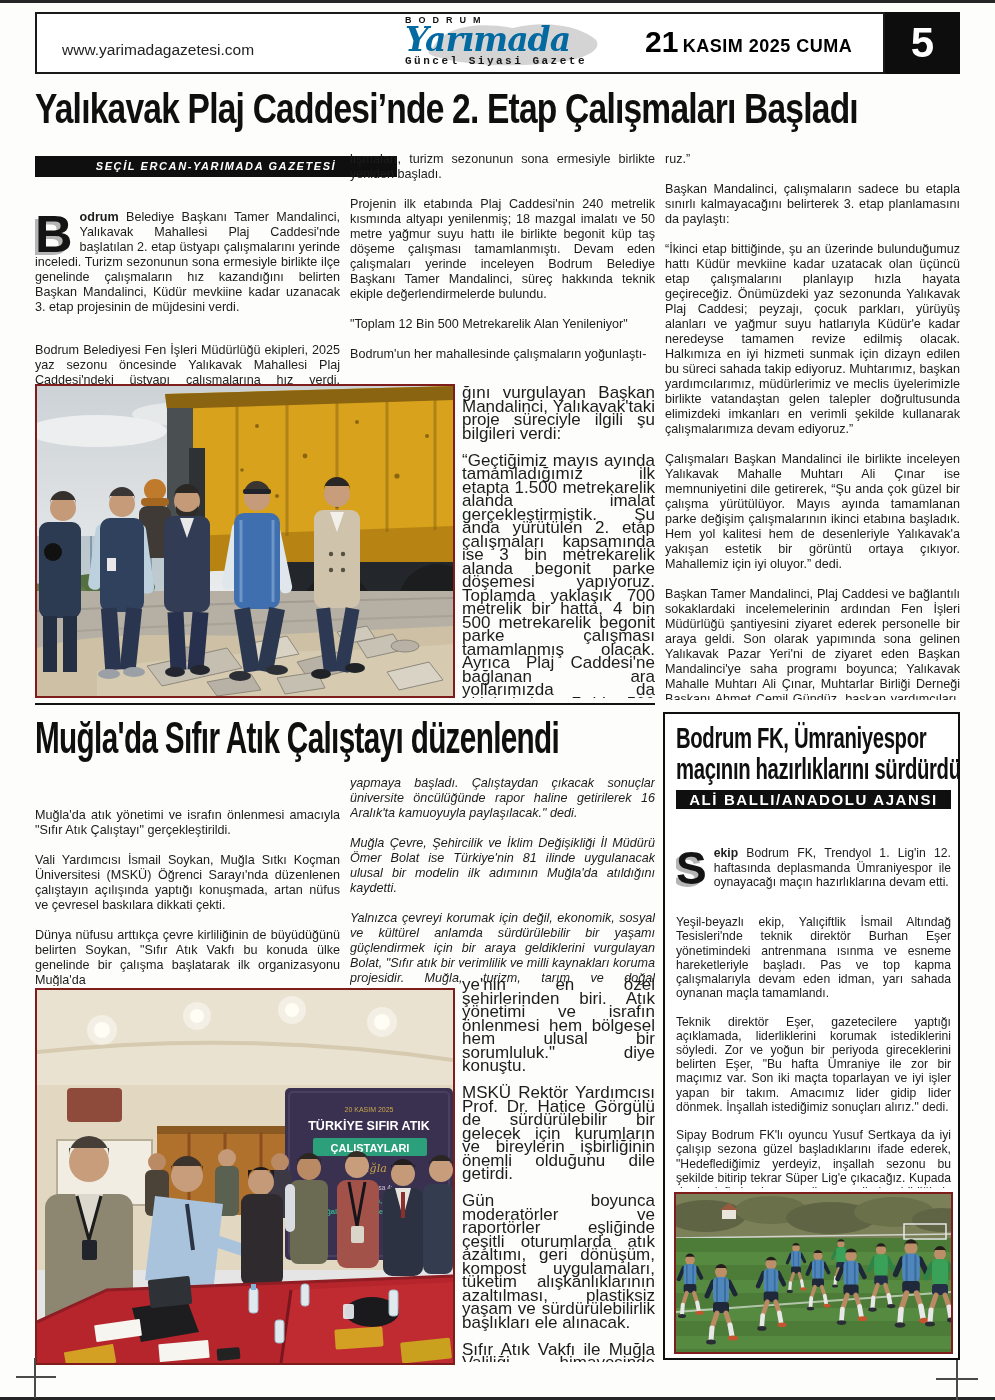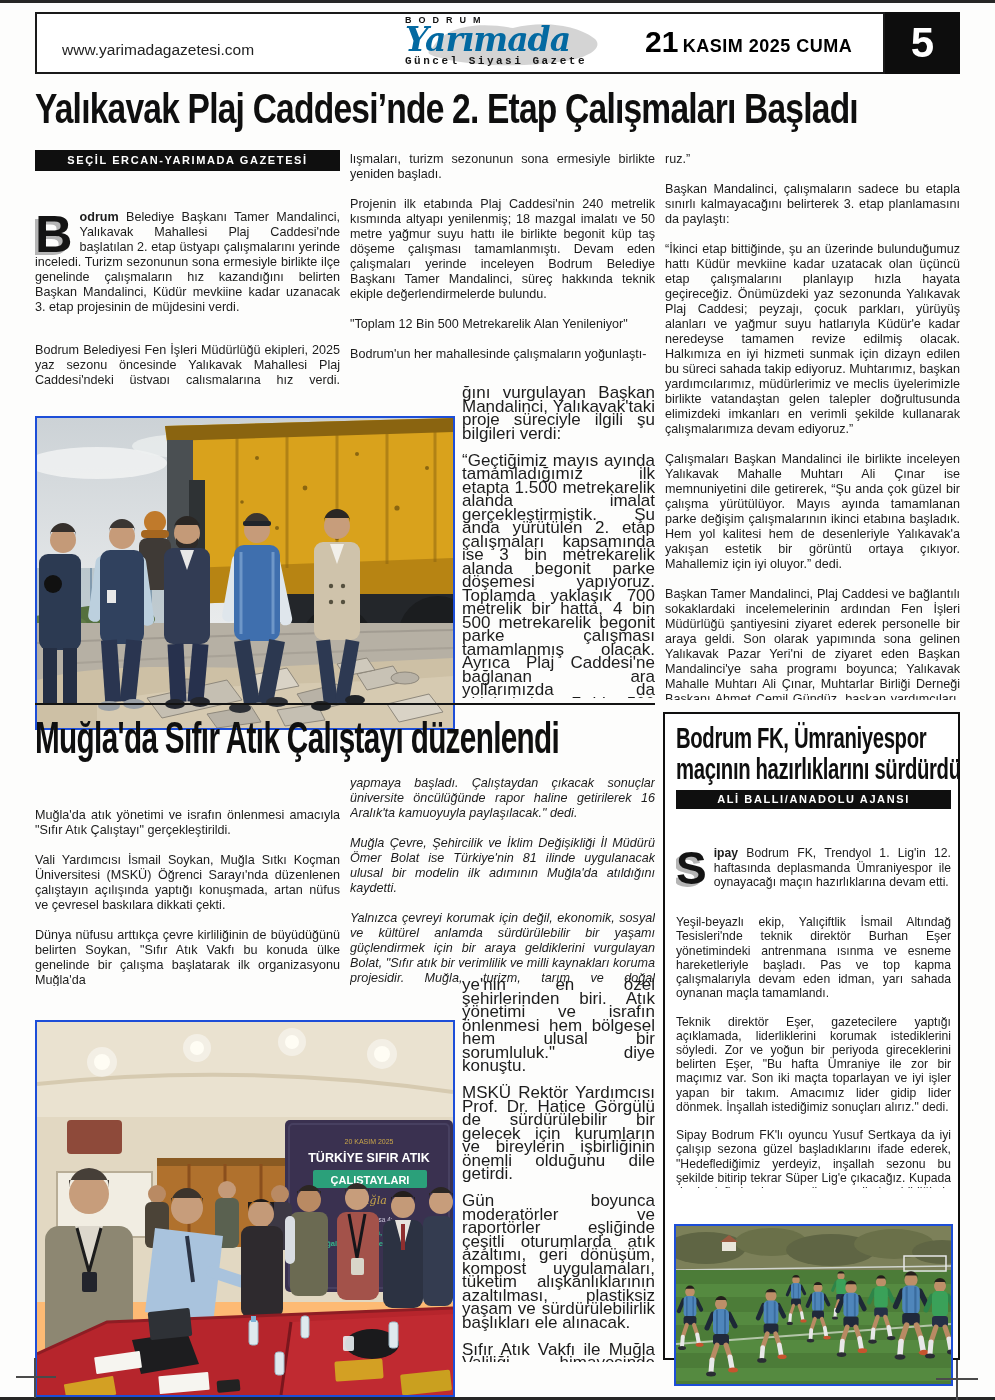--- a/index.html
+++ b/index.html
@@ -10,21 +10,21 @@
   .hl{font-weight:bold;white-space:nowrap;display:inline-block;transform-origin:0 50%;
       letter-spacing:-1px;color:#0f0f0f;}
   .bylinebar{background:#0f0f0f;color:#ffffff;font-weight:bold;text-align:center;
       letter-spacing:1.6px;font-size:11px;line-height:21px;height:21px;overflow:hidden;}
   .body{font-size:12.6px;line-height:15px;text-align:justify;white-space:pre-line;
       overflow:hidden;color:#1c1c1c;}
   .wrapcol{font-size:17px;line-height:13.5px;}
   .dropcap{float:left;font-weight:bold;font-size:52px;line-height:42px;padding:3px 7px 0 0;
       color:#141414;text-shadow:-4px 3px 0 #b5b5b5;}
   .leadbold{font-weight:bold;}
-  .photo{border:2px solid #1d4ed8;background:#fdba74;overflow:hidden;box-sizing:border-box;margin-top:32px;}
+  .photo{border:2px solid #7f1d1d;background:#e5e5e5;overflow:hidden;box-sizing:border-box;}
   .headerbox{border:2px solid #1a1a1a;background:#fff;box-sizing:border-box;}
   .pagenum{background:#0d0d0d;color:#ffffff;font-weight:bold;font-size:42px;
       text-align:center;line-height:62px;}
   .url{font-size:15.5px;color:#222;}
   .m-top{font-size:9px;font-weight:bold;letter-spacing:7px;color:#111;}
   .m-name{font-family:"DejaVu Serif",serif;font-style:italic;font-weight:bold;
       font-size:33px;color:#0369a1;line-height:30px;letter-spacing:-1px;}
   .m-tag{font-size:11px;font-weight:bold;letter-spacing:2.5px;color:#161616;}
   .dateblk{font-weight:bold;color:#000000;white-space:nowrap;}
   .d-big{font-size:30px;}
@@ -57,21 +57,21 @@
     <span class="d-big">21</span>
     <span class="d-small">KASIM 2025 CUMA</span>
   </div>
 
   <div class="abs pagenum" style="left:885px;top:12px;width:75px;height:62px;">5</div>
 
   <div class="abs" style="left:35px;top:84px;width:925px;height:56px;">
     <span class="hl" style="font-size:43px;transform:scaleX(0.78);">Yalıkavak Plaj Caddesi’nde 2. Etap Çalışmaları Başladı</span>
   </div>
 
-  <div class="abs bylinebar" style="left:35px;top:150px;width:305px;">SEÇİL ERCAN-YARIMADA GAZETESİ</div>
+  <div class="abs bylinebar" style="left:35px;top:156px;width:362px;font-style:italic;">SEÇİL ERCAN-YARIMADA GAZETESİ</div>
 
   <div class="abs body" style="left:35px;top:180px;width:305px;height:204px;">
     <div>
       <span class="dropcap">B</span><span class="leadbold">odrum</span><span> Belediye Başkanı Tamer Mandalinci, Yalıkavak Mahallesi Plaj Caddesi'nde başlatılan 2. etap üstyapı çalışmalarını yerinde inceledi. Turizm sezonunun sona ermesiyle birlikte ilçe genelinde çalışmaların hız kazandığını belirten Başkan Mandalinci, Küdür mevkiine kadar uzanacak 3. etap projesinin de müjdesini verdi.</span>
     </div>
     <div style="margin-top:13px;">Bodrum Belediyesi Fen İşleri Müdürlüğü ekipleri, 2025 yaz sezonu öncesinde Yalıkavak Mahallesi Plaj Caddesi'ndeki üstyapı çalışmalarına hız verdi. Geçtiğimiz mayıs ayında 1. etabı tamamlanan projenin 2. etap ça-</div>
   </div>
 
   <div class="abs body" style="left:350px;top:152px;width:305px;height:232px;">lışmaları, turizm sezonunun sona ermesiyle birlikte yeniden başladı.
 
@@ -358,24 +358,24 @@
       <rect x="180" y="358" width="23" height="12" rx="2" fill="#222" transform="rotate(-5 191 364)"></rect>
       <rect x="238" y="330" width="9" height="23" rx="3" fill="#dfe9ee" stroke="#9fb9c6" stroke-width="1"></rect>
     </svg>
   </div>
 
   <div class="abs a3box" style="left:663px;top:712px;width:297px;height:648px;">
     <div class="abs" style="left:11px;top:8px;width:275px;">
       <div style="height:31px;"><span class="hl" style="font-size:29px;transform:scaleX(0.70);letter-spacing:-0.5px;">Bodrum FK, Ümraniyespor</span></div>
       <div style="height:31px;"><span class="hl" style="font-size:29px;transform:scaleX(0.70);letter-spacing:-0.5px;">maçının hazırlıklarını sürdürdü</span></div>
     </div>
-    <div class="abs bylinebar" style="left:11px;top:76px;width:275px;height:19px;line-height:19px;font-size:11px;">ALİ BALLI/ANADOLU AJANSI</div>
+    <div class="abs bylinebar" style="left:11px;top:76px;width:275px;height:19px;line-height:19px;font-size:15px;">ALİ BALLI/ANADOLU AJANSI</div>
     <div class="abs body" style="left:11px;top:104px;width:275px;height:370px;font-size:12.2px;line-height:14.2px;">
       <div>
-        <span class="dropcap" style="font-size:46px;line-height:38px;">S</span><span class="leadbold">ipay</span><span> Bodrum FK, Trendyol 1. Lig'in 12. haftasında deplasmanda Ümraniyespor ile oynayacağı maçın hazırlıklarına devam etti.</span>
+        <span class="dropcap" style="font-size:46px;line-height:38px;">S</span><span class="leadbold">ekip</span><span> Bodrum FK, Trendyol 1. Lig'in 12. haftasında deplasmanda Ümraniyespor ile oynayacağı maçın hazırlıklarına devam etti.</span>
       </div>
       <div style="margin-top:12px;">Yeşil-beyazlı ekip, Yalıçiftlik İsmail Altındağ Tesisleri'nde teknik direktör Burhan Eşer yönetimindeki antrenmana ısınma ve esneme hareketleriyle başladı. Pas ve top kapma çalışmalarıyla devam eden idman, yarı sahada oynanan maçla tamamlandı.
 
 Teknik direktör Eşer, gazetecilere yaptığı açıklamada, liderliklerini korumak istediklerini söyledi. Zor ve yoğun bir periyoda gireceklerini belirten Eşer, "Bu hafta Ümraniye ile zor bir maçımız var. Son iki maçta toparlayan ve iyi işler yapan bir takım. Amacımız lider gidip lider dönmek. İnşallah istediğimiz sonuçları alırız." dedi.
 
 Sipay Bodrum FK'lı oyuncu Yusuf Sertkaya da iyi çalışıp sezona güzel başladıklarını ifade ederek, "Hedeflediğimiz yerdeyiz, inşallah sezonu bu şekilde bitirip tekrar Süper Lig'e çıkacağız. Kupada da hedefimiz devam ediyor ve ilerleyebildiğimiz kadar ilerlemek istiyoruz." diye konuştu. Ege ekibi, 23 Kasım Pazar günü saat 13.30'da Ümraniyespor'a konuk olacak.</div>
     </div>
 
     <div class="photo" style="position:absolute;left:9px;top:478px;width:279px;height:162px;">
       <svg width="275" height="158" viewBox="0 0 275 158">

